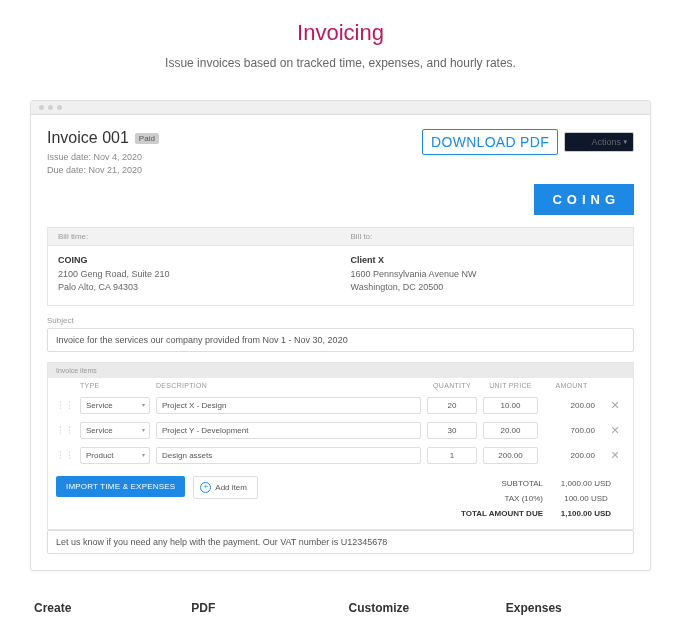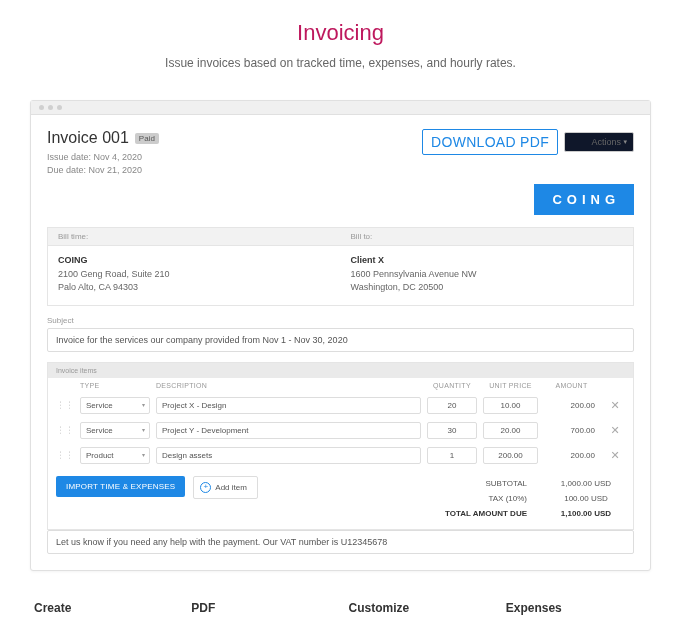--- a/index.html
+++ b/index.html
@@ -41,21 +41,21 @@
   .desc-input, .num-input { border: 1px solid #ddd; font-size: 8px; padding: 3px 5px; width: 100%; color: #555; border-radius: 2px; }
   .num-input { text-align: center; }
   .amt-cell { font-size: 8px; text-align: right; color: #555; padding-right: 4px; }
   .del-x { color: #aaa; font-size: 11px; cursor: pointer; text-align: center; }
   .table-footer { display: flex; justify-content: space-between; padding: 8px; }
   .left-actions { display: flex; gap: 8px; align-items: flex-start; }
   .btn-primary { background: #1e88e5; color: #fff; border: none; font-size: 8px; padding: 6px 10px; border-radius: 2px; cursor: pointer; letter-spacing: 0.2px; }
   .btn-add { border: 1px solid #ddd; background: #fff; font-size: 8px; padding: 5px 10px 5px 6px; border-radius: 2px; cursor: pointer; color: #555; display: flex; align-items: center; gap: 4px; }
   .plus-circle { display: inline-flex; width: 11px; height: 11px; border: 1px solid #1e88e5; border-radius: 50%; align-items: center; justify-content: center; color: #1e88e5; font-size: 8px; line-height: 1; }
   .totals { font-size: 8px; color: #555; }
-  .totals .trow { display: flex; justify-content: flex-end; gap: 24px; padding: 3px 4px; }
+  .totals .trow { display: flex; justify-content: flex-end; gap: 8px; padding: 3px 4px; }
   .totals .trow .tl { text-align: right; min-width: 100px; }
   .totals .trow .tv { text-align: center; min-width: 70px; }
   .totals .trow.total { font-weight: 700; color: #333; }
   .note-input { width: 100%; border: 1px solid #ddd; padding: 6px 8px; font-size: 9px; color: #555; border-radius: 2px; }
   .features { display: flex; justify-content: space-between; margin-top: 30px; padding: 0 4px; gap: 16px; }
   .feat { flex: 1; }
   .feat h4 { font-size: 12px; font-weight: 600; color: #333; margin-bottom: 4px; }
 </style>
 </head>
 <body>

